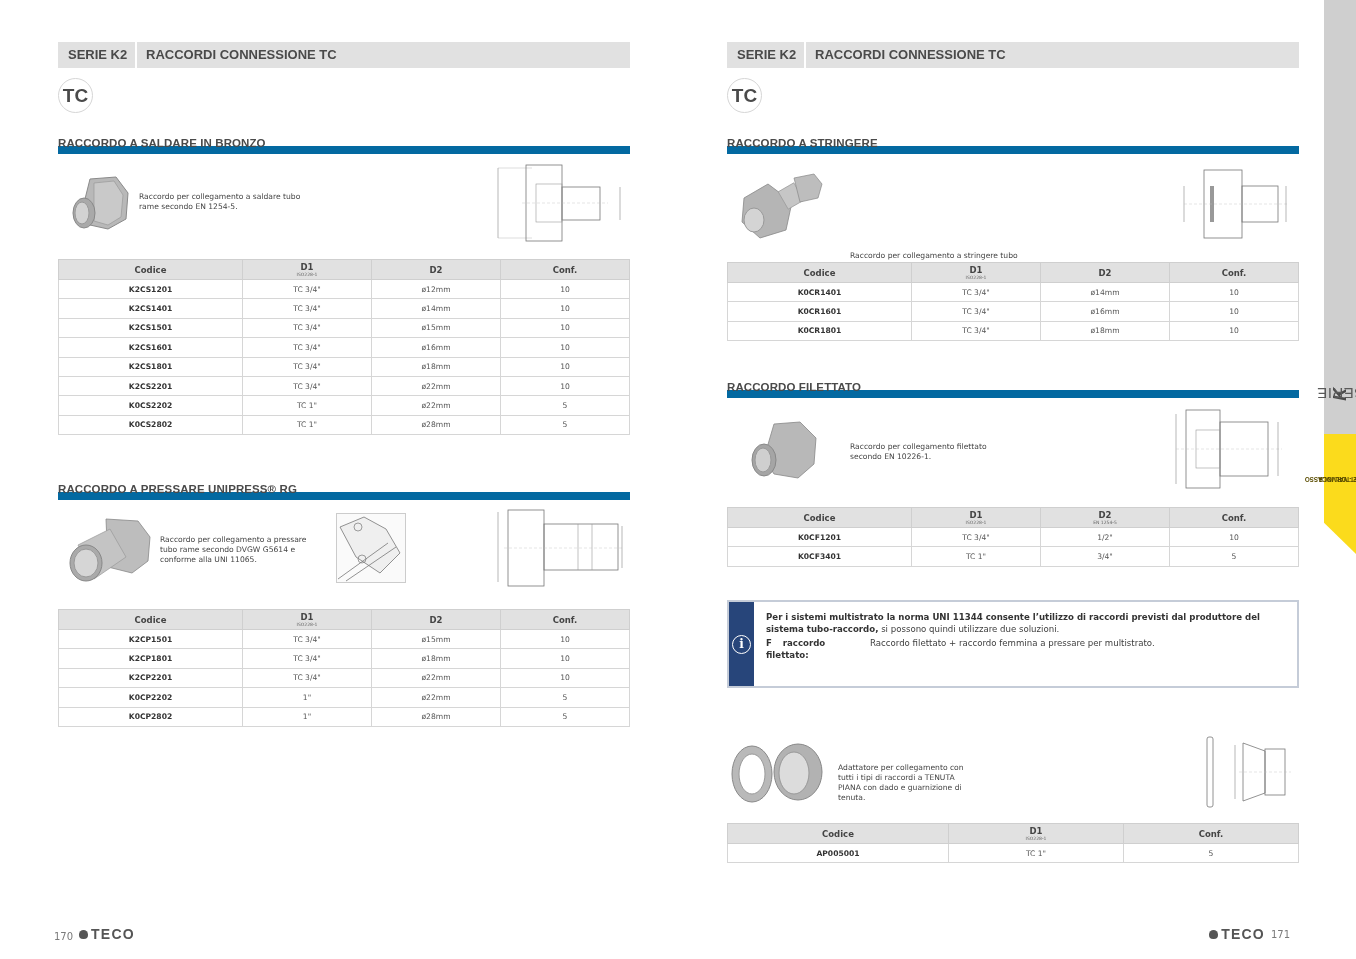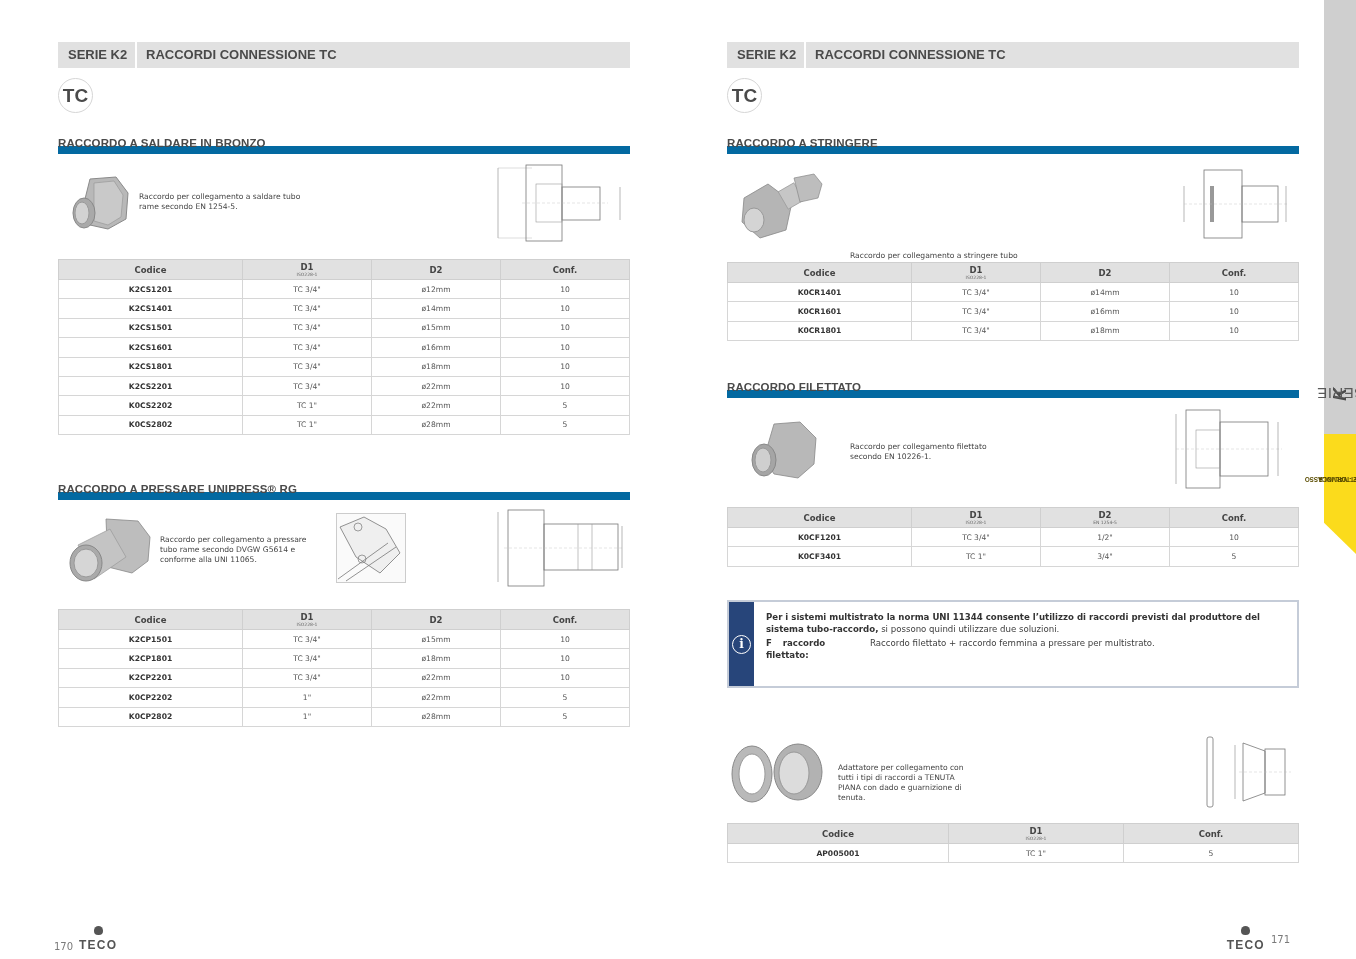--- a/index.html
+++ b/index.html
@@ -41,21 +41,21 @@
   .info-icon { position: absolute; left: 3px; top: 33px; width: 19px; height: 19px; border: 1.5px solid #fff; border-radius: 50%; color: #fff; font-family: "DejaVu Serif", serif; font-size: 12px; text-align: center; line-height: 16px; font-weight: bold; }
   .info-text { position: absolute; left: 37px; top: 9px; font-size: 8.6px; line-height: 12px; color: #3d3d3d; width: 520px; }
   .info-text b { color: #333; }
   .info-row { display: flex; margin-top: 2px; }
   .info-key { width: 104px; }
   .info-val { flex: 1; }
 
   .footer-left { position: absolute; left: 54px; top: 926px; display: flex; align-items: flex-end; gap: 6px; }
   .footer-right { position: absolute; right: 66px; top: 926px; display: flex; align-items: center; gap: 6px; }
   .page-num { font-size: 10px; color: #7a7a7a; }
-  .logo { display: flex; align-items: center; gap: 3px; font-family: "Liberation Sans", sans-serif; font-weight: bold; font-size: 12px; letter-spacing: 1.2px; color: #555; flex-direction: column; }
+  .logo { display: flex; align-items: center; gap: 3px; font-family: "Liberation Sans", sans-serif; font-weight: bold; font-size: 14px; letter-spacing: 1.2px; color: #555; }
   .logo-mark { width: 9px; height: 9px; background: #555; border-radius: 50% 50% 45% 45%; }
 
   .side-strip { position: absolute; left: 1324px; top: 0; width: 32px; height: 434px; background: #cfcfcf; }
   .side-title { position: absolute; left: 1324px; top: 355px; width: 32px; height: 78px; }
   .side-title span { position: absolute; left: 50%; top: 50%; transform: translate(-50%, -50%) rotate(-90deg); white-space: nowrap; font-family: "Liberation Sans", sans-serif; font-size: 15px; color: #5a5a5a; letter-spacing: 0.5px; }
   .side-title span b { font-style: italic; font-size: 18px; color: #4a4a4a; }
   .side-tab { position: absolute; left: 1324px; top: 434px; width: 32px; height: 120px; background: #fbdb1c; clip-path: polygon(0 0, 100% 0, 100% 100%, 0 74%); }
   .side-tab-text { position: absolute; left: 1324px; top: 434px; width: 32px; height: 90px; }
   .side-tab-text span { position: absolute; left: 50%; top: 50%; transform: translate(-50%, -50%) rotate(-90deg); white-space: nowrap; font-family: "Liberation Sans", sans-serif; font-weight: bold; font-size: 6.3px; color: #5a4c00; text-align: center; line-height: 8px; }
 </style>

